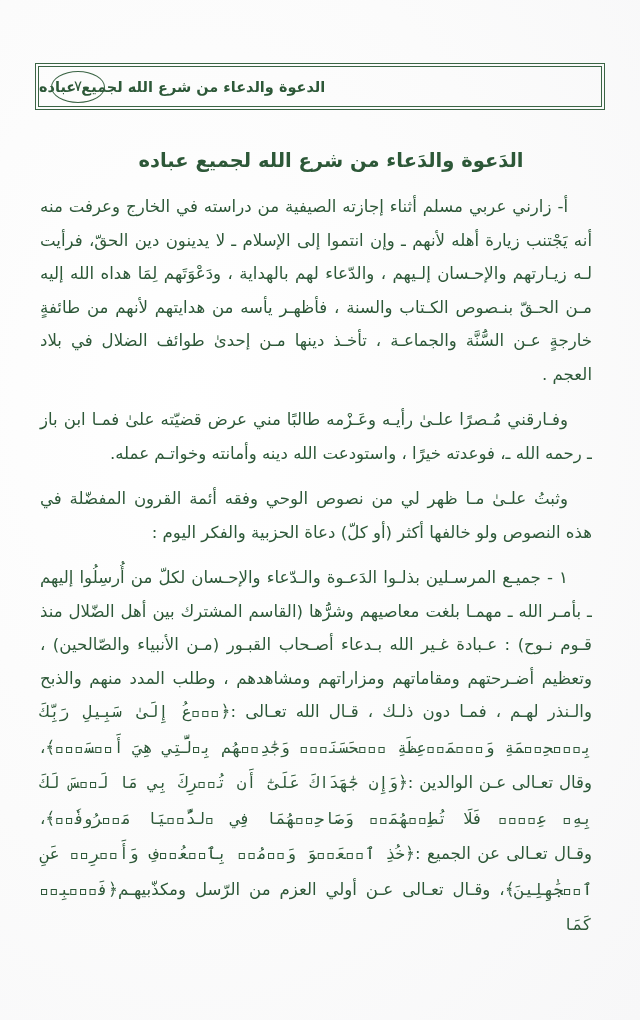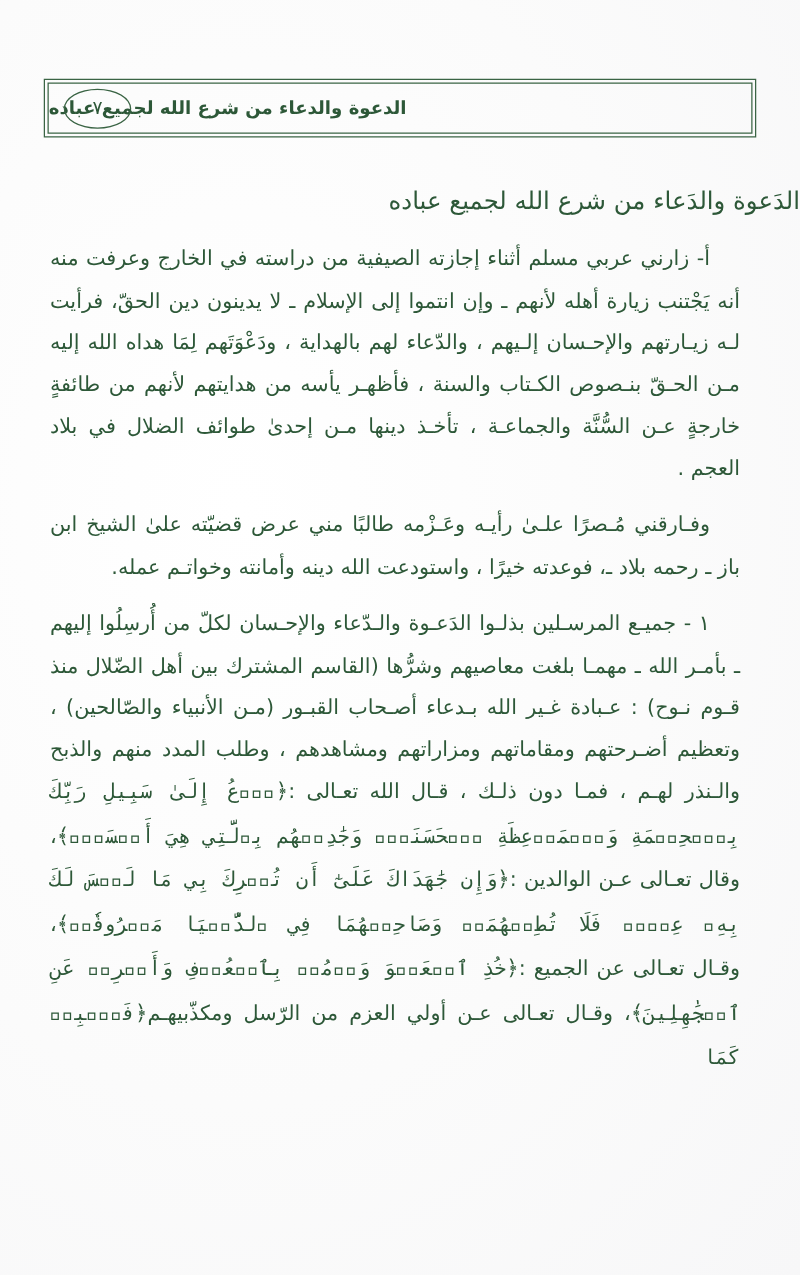--- a/index.html
+++ b/index.html
@@ -70,23 +70,23 @@
     white-space: nowrap;
     color: #2d5838;
   }
 
   
   .chapter-title {
     position: absolute;
     top: 136px;
     left: 0;
     right: 0;
-    text-align: right;
+    text-align: center;
     font-size: 19.5px;
-    font-weight: normal;
+    font-weight: bold;
     color: #2d5838;
     line-height: 1.25;
     padding-left: 22px;
   }
 
   
   .body-text {
     position: absolute;
     top: 190px;
     right: 48px;
@@ -125,20 +125,21 @@
       <div class="running-title">الدعوة والدعاء من شرع الله لجميع عباده</div>
     </div>
   </div>
 
   <h1 class="chapter-title">الدَعوة والدَعاء من شرع الله لجميع عباده</h1>
 
   <div class="body-text">
 
     <p class="para">أ‌- زارني عربي مسلم أثناء إجازته الصيفية من دراسته في الخارج وعرفت منه أنه يَجْتنب زيارة أهله لأنهم ـ وإن انتموا إلى الإسلام ـ لا يدينون دين الحقّ، فرأيت لـه زيـارتهم والإحـسان إلـيهم ، والدّعاء لهم بالهداية ، ودَعْوَتَهم لِمَا هداه الله إليه مـن الحـقّ بنـصوص الكـتاب والسنة ، فأظهـر يأسه من هدايتهم لأنهم من طائفةٍ خارجةٍ عـن السُّنَّة والجماعـة ، تأخـذ دينها مـن إحدىٰ طوائف الضلال في بلاد العجم .</p>
 
-    <p class="para">وفـارقني مُـصرًا علـىٰ رأيـه وعَـزْمه طالبًا مني عرض قضيّته علىٰ الشيخ ابن باز ـ رحمه بلاد ـ، فوعدته خيرًا ، واستودعت الله دينه وأمانته وخواتـم عمله.</p>
+    <p class="para">وفـارقني مُـصرًا علـىٰ رأيـه وعَـزْمه طالبًا مني عرض قضيّته علىٰ فمـا ابن باز ـ رحمه الله ـ، فوعدته خيرًا ، واستودعت الله دينه وأمانته وخواتـم عمله.</p>
 
+    <p class="para">وثبتُ علـىٰ مـا ظهر لي من نصوص الوحي وفقه أئمة القرون المفضّلة في هذه النصوص ولو خالفها أكثر (أو كلّ) دعاة الحزبية والفكر اليوم :</p>
 
     <p class="para"><span>١ - جميـع المرسـلين بذلـوا الدَعـوة والـدّعاء والإحـسان لكلّ من أُرسِلُوا إليهم ـ بأمـر الله ـ مهمـا بلغت معاصيهم وشرُّها (القاسم المشترك بين أهل الضّلال منذ قـوم نـوح) : عـبادة غـير الله بـدعاء أصـحاب القبـور (مـن الأنبياء والصّالحين) ، وتعظيم أضـرحتهم ومقاماتهم ومزاراتهم ومشاهدهم ، وطلب المدد منهم والذبح والـنذر لهـم ، فمـا دون ذلـك ، قـال الله تعـالى :</span><span class="brk">﴿</span><span class="ayah">ٱدۡعُ إِلَىٰ سَبِيلِ رَبِّكَ بِٱلۡحِكۡمَةِ وَٱلۡمَوۡعِظَةِ ٱلۡحَسَنَةِۖ وَجَٰدِلۡهُم بِٱلَّتِي هِيَ أَحۡسَنُۚ</span><span class="brk">﴾</span><span>، وقال تعـالى عـن الوالدين :</span><span class="brk">﴿</span><span class="ayah">وَإِن جَٰهَدَاكَ عَلَىٰٓ أَن تُشۡرِكَ بِي مَا لَيۡسَ لَكَ بِهِۦ عِلۡمٞ فَلَا تُطِعۡهُمَاۖ وَصَاحِبۡهُمَا فِي ٱلدُّنۡيَا مَعۡرُوفٗاۖ</span><span class="brk">﴾</span><span>، وقـال تعـالى عن الجميع :</span><span class="brk">﴿</span><span class="ayah">خُذِ ٱلۡعَفۡوَ وَأۡمُرۡ بِٱلۡعُرۡفِ وَأَعۡرِضۡ عَنِ ٱلۡجَٰهِلِينَ</span><span class="brk">﴾</span><span>، وقـال تعـالى عـن أولي العزم من الرّسل ومكذّبيهـم</span><span class="brk">﴿</span><span class="ayah">فَٱصۡبِرۡ كَمَا</span></p>
 
   </div>
 
 </div>
 
 </body></html>

